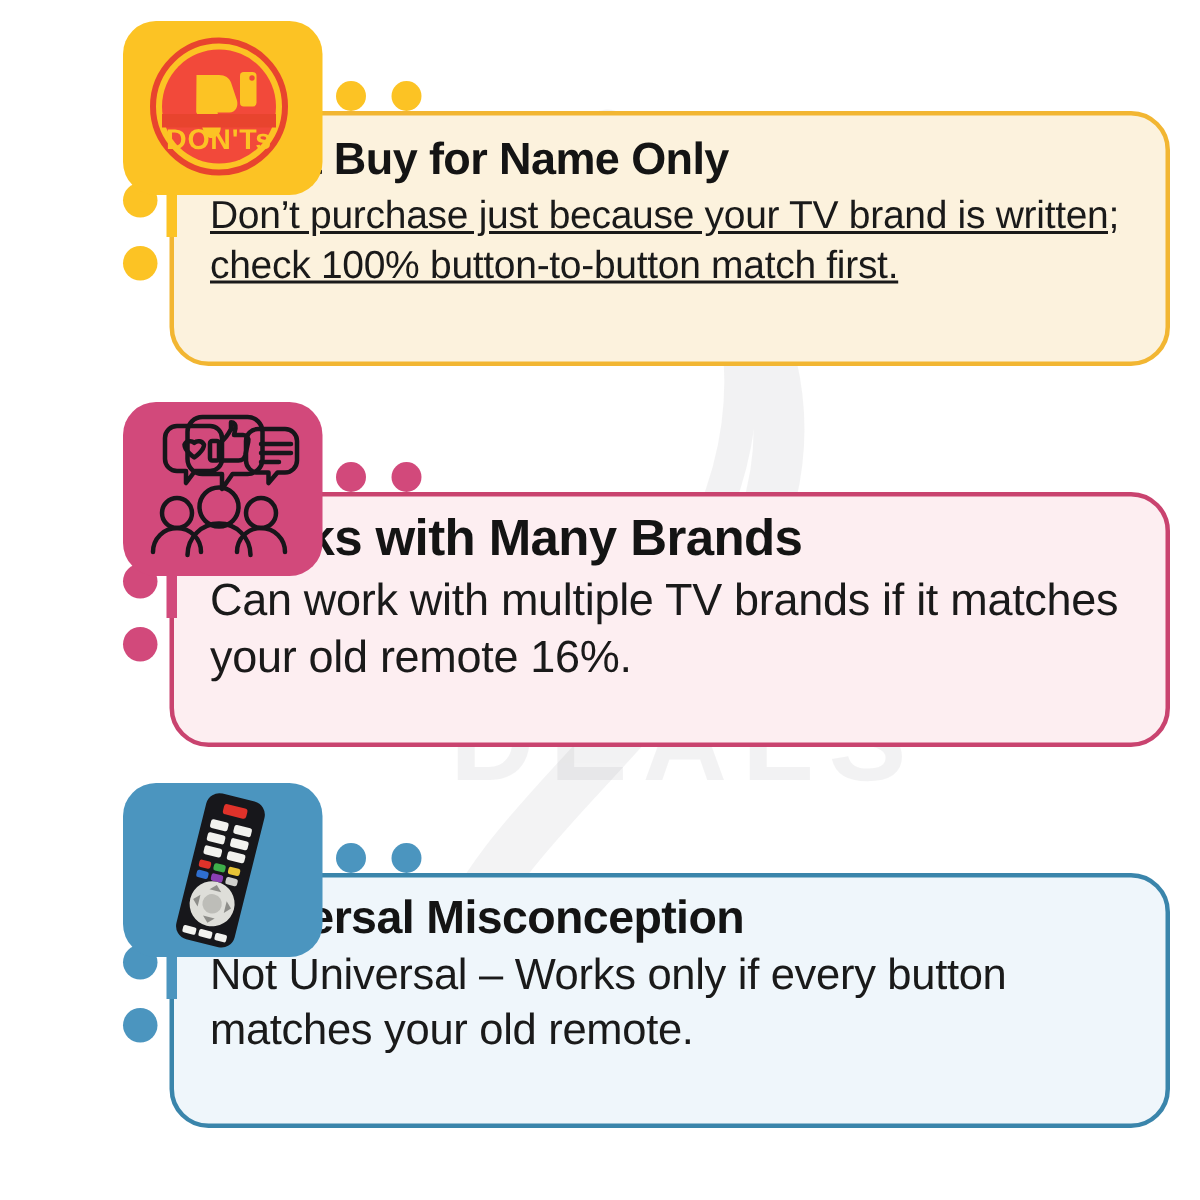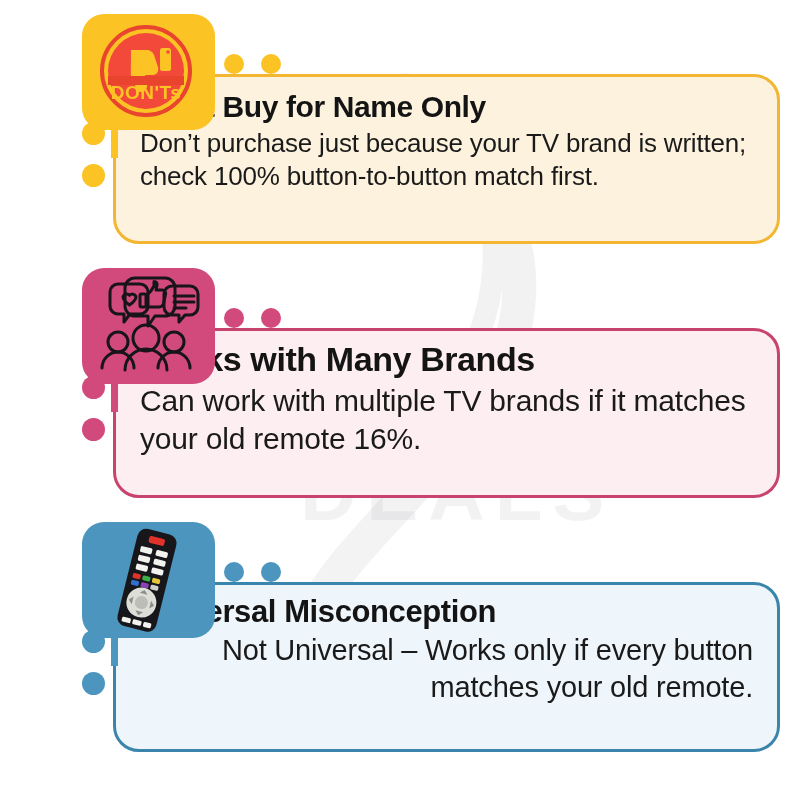--- a/index.html
+++ b/index.html
@@ -79,23 +79,23 @@
   .title-1 { font-size: 30px; }
   .title-2 { font-size: 34px; }
   .title-3 { font-size: 31px; }
 
   .card-body {
     color: #1a1a1a;
     line-height: 1.26;
     letter-spacing: -0.2px;
     margin: 0;
   }
-  .body-1 { font-size: 26px; }
+  .body-1 { font-size: 26px; text-decoration: underline; }
   .body-2 { font-size: 30px; }
-  .body-3 { font-size: 29px; text-align: right; }
+  .body-3 { font-size: 29px; }
 
   
   .icon-tile {
     position: absolute;
     left: 82px;
     top: 0px;
     width: 133px;
     height: 116px;
     border-radius: 22px;
     z-index: 4;

